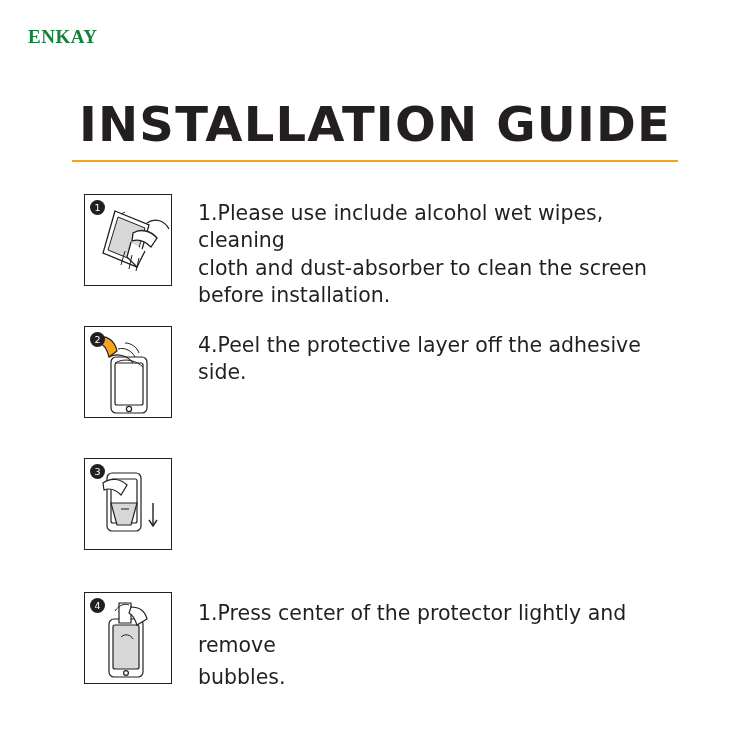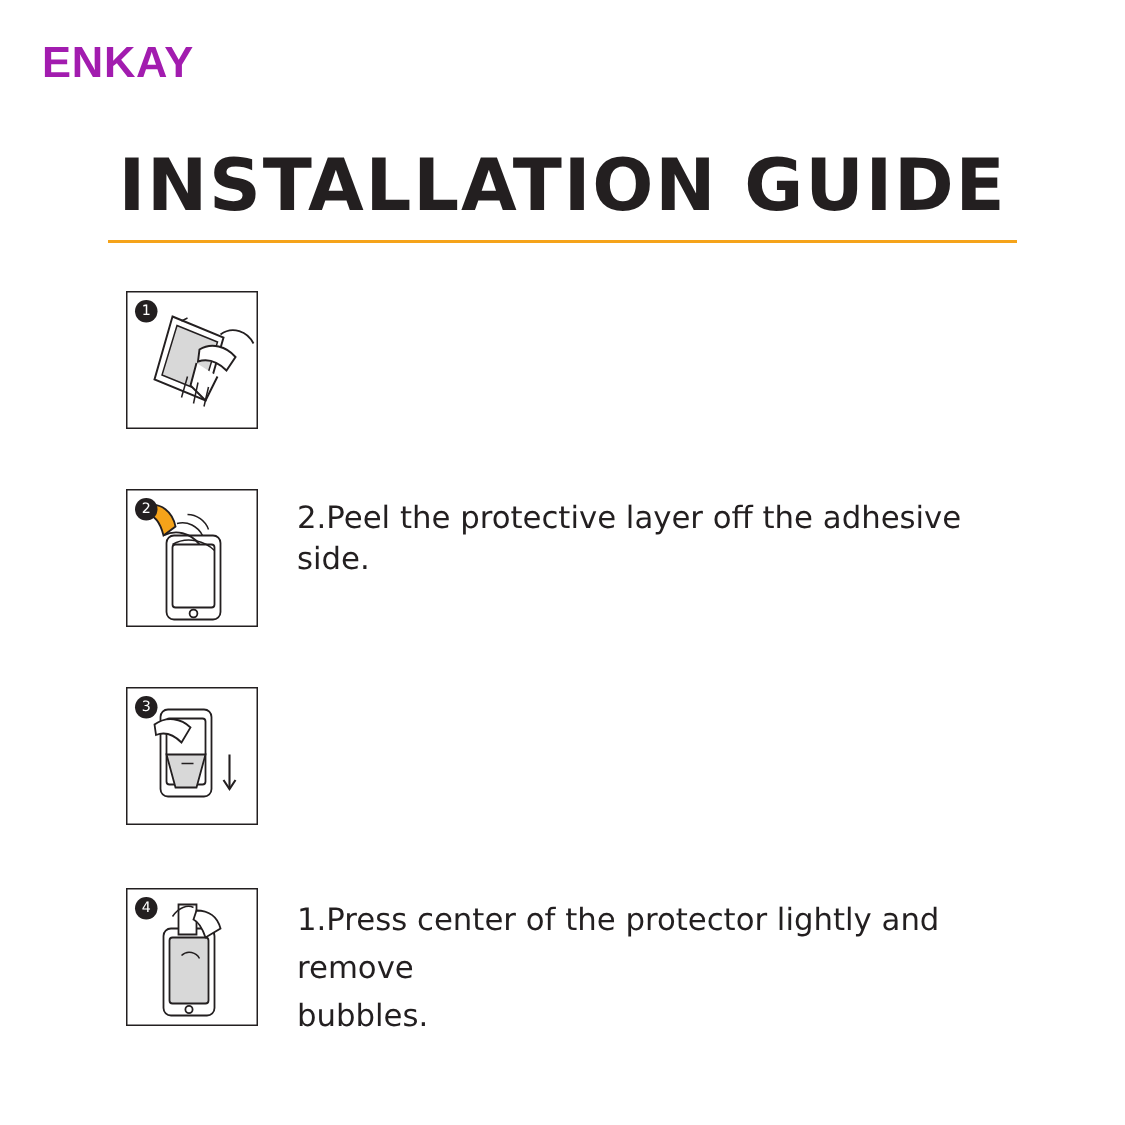--- a/index.html
+++ b/index.html
@@ -21,25 +21,25 @@
     width: 750px;
     height: 750px;
     background: #ffffff;
   }
 
   
   .brand {
     position: absolute;
     left: 28px;
     top: 26px;
-    font-size: 29px;
+    font-size: 19px;
     font-weight: bold;
     letter-spacing: 0.5px;
-    color: #a21caf;
-    font-family: Liberation Sans, sans-serif;
+    color: #15803d;
+    font-family: Liberation Serif, serif;
   }
 
   
   .title {
     position: absolute;
     left: 0;
     right: 0;
     top: 96px;
     text-align: center;
     font-size: 48px;
@@ -140,39 +140,42 @@
             <path d="M36 19 L40 17" stroke-width="1"></path>
             <path d="M62 28 C70 22, 80 26, 84 34" stroke-width="1.2"></path>
             <path d="M48 38 C56 33, 66 36, 72 43 L66 52 C60 46, 53 44, 47 46 Z" fill="#ffffff"></path>
             <path d="M46 47 L42 62 L52 72 L60 56" fill="#ffffff"></path>
             <path d="M40 56 L36 70" stroke-width="1"></path>
             <path d="M47 60 L44 74" stroke-width="1"></path>
             <path d="M54 63 L51 76" stroke-width="1"></path>
           </g>
         </svg>
       </div>
+      <div class="step-text">1.Please use include alcohol wet wipes, cleaning
+cloth and dust-absorber to clean the screen
+before installation.</div>
     </div>
 
     <div class="step step-2">
       <div class="thumb">
         <div class="thumb-num">2</div>
         <svg width="88" height="92" viewBox="0 0 88 92">
           <g fill="none" stroke="#231f20" stroke-width="1.2">
             <rect x="26" y="30" width="36" height="56" rx="5" fill="#ffffff"></rect>
             <rect x="30" y="36" width="28" height="42" rx="2" fill="#ffffff"></rect>
             <circle cx="44" cy="82" r="2.6" fill="#ffffff"></circle>
             <path d="M30 36 C40 30, 52 34, 58 40" stroke-width="1"></path>
             <path d="M14 10 C22 8, 30 14, 32 24 L24 30 C22 22, 18 16, 12 16 Z" fill="#f5a31a" stroke="#231f20"></path>
             <path d="M24 30 C32 26, 42 28, 48 36" stroke-width="1.2"></path>
             <path d="M33 22 C40 20, 47 24, 50 30" stroke-width="1"></path>
             <path d="M40 16 C46 16, 52 20, 54 26" stroke-width="1"></path>
           </g>
         </svg>
       </div>
-      <div class="step-text">2.Peel the protective layer off the adhesive side.</div>
+      <div class="step-text">4.Peel the protective layer off the adhesive side.</div>
     </div>
 
     <div class="step step-3">
       <div class="thumb">
         <div class="thumb-num">3</div>
         <svg width="88" height="92" viewBox="0 0 88 92">
           <g fill="none" stroke="#231f20" stroke-width="1.2">
             <rect x="22" y="14" width="34" height="58" rx="5" fill="#ffffff"></rect>
             <rect x="26" y="20" width="26" height="44" rx="2" fill="#ffffff"></rect>
             <path d="M18 24 C26 18, 36 20, 42 26 L36 36 C30 30, 24 29, 19 31 Z" fill="#ffffff"></path>

